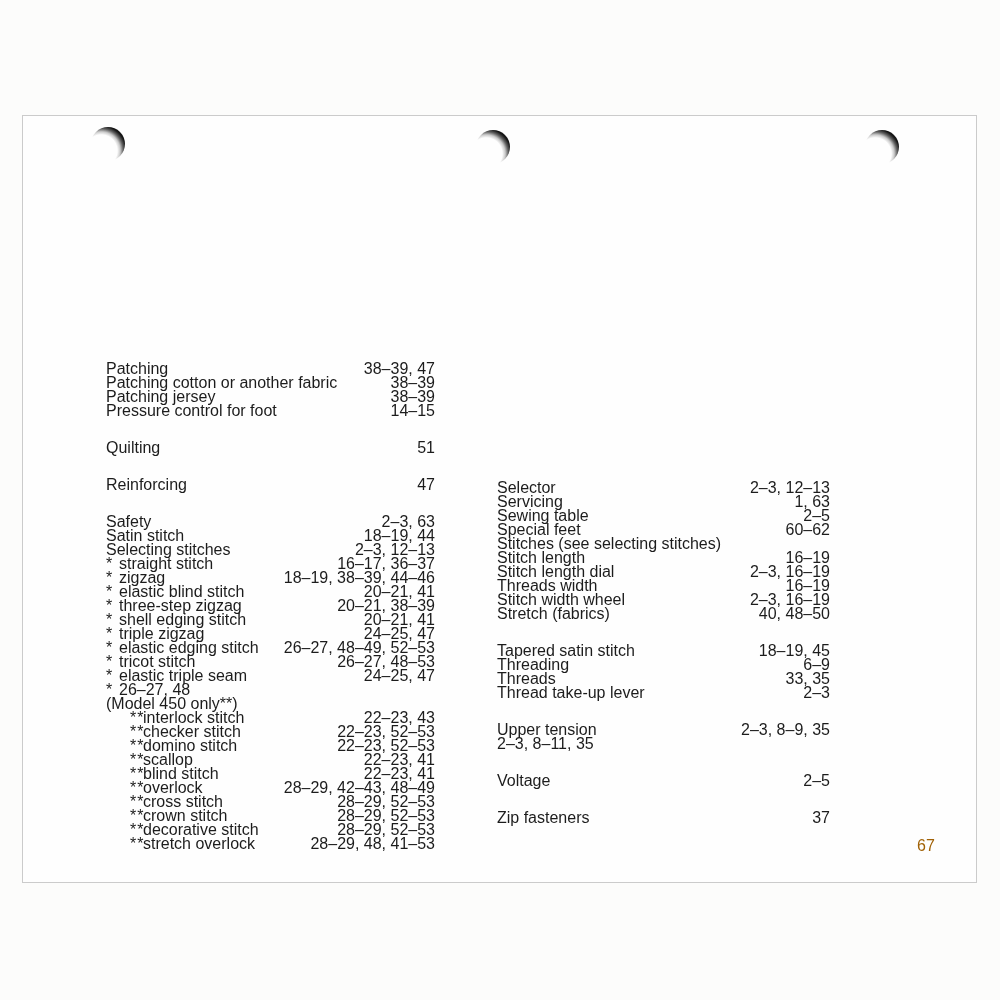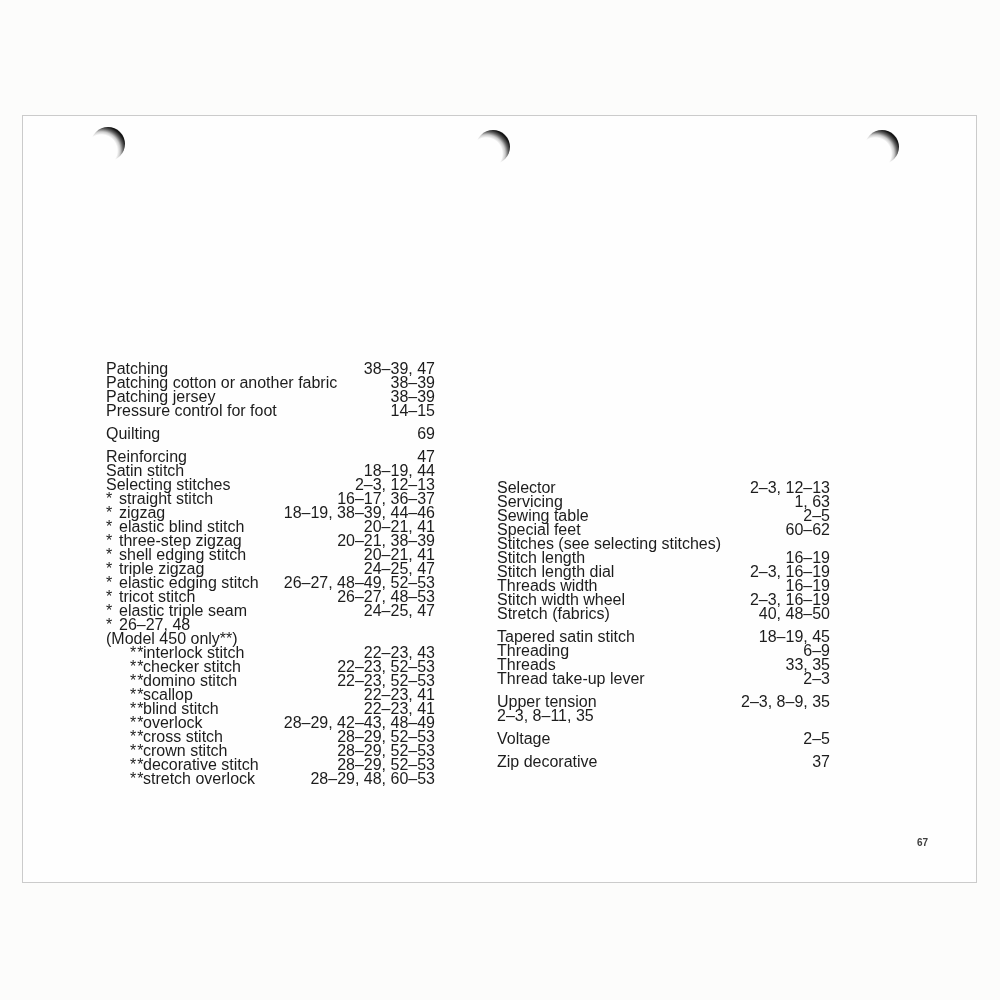--- a/index.html
+++ b/index.html
@@ -50,34 +50,34 @@
 
   .row {
     display: flex;
     height: 14px;
     line-height: 14px;
     font-size: 16px;
     font-weight: 400;
     white-space: nowrap;
     padding-left: 21px;
   }
-  .row.gap { margin-top: 9px; }
+  .row.gap { margin-top: 23px; }
   .bullet { display: inline-block; }
   .bullet.b1 { width: 13px; }
   .bullet.b2 { margin-left: 24px; width: 13px; letter-spacing: 1px; }
   .lbl { flex: 1 1 auto; white-space: nowrap; overflow: visible; }
   .pgs { white-space: nowrap; text-align: center; }
 
   .page-number {
     position: absolute;
     left: 894px;
     top: 721px;
-    font-size: 10px;
-    font-weight: 700;
-    color: #404040;
+    font-size: 16px;
+    font-weight: 400;
+    color: #a16207;
   }
 </style>
 </head>
 <body>
 
 <div class="page">
   <span class="crescent c1"></span>
   <span class="crescent c2"></span>
   <span class="crescent c3"></span>
 
@@ -93,26 +93,30 @@
       <div class="row">
         <span class="lbl">Patching jersey</span>
         <span class="pgs">38–39</span>
       </div>
       <div class="row">
         <span class="lbl">Pressure control for foot</span>
         <span class="pgs">14–15</span>
       </div>
       <div class="row gap">
         <span class="lbl">Quilting</span>
-        <span class="pgs">69</span>
+        <span class="pgs">51</span>
       </div>
       <div class="row gap">
         <span class="lbl">Reinforcing</span>
         <span class="pgs">47</span>
       </div>
+      <div class="row gap">
+        <span class="lbl">Safety</span>
+        <span class="pgs">2–3, 63</span>
+      </div>
       <div class="row">
         <span class="lbl">Satin stitch</span>
         <span class="pgs">18–19, 44</span>
       </div>
       <div class="row">
         <span class="lbl">Selecting stitches</span>
         <span class="pgs">2–3, 12–13</span>
       </div>
       <div class="row">
         <span class="bullet b1">*</span>
@@ -208,21 +212,21 @@
         <span class="pgs">28–29, 52–53</span>
       </div>
       <div class="row">
         <span class="bullet b2">**</span>
         <span class="lbl">decorative stitch</span>
         <span class="pgs">28–29, 52–53</span>
       </div>
       <div class="row">
         <span class="bullet b2">**</span>
         <span class="lbl">stretch overlock</span>
-        <span class="pgs">28–29, 48, 60–53</span>
+        <span class="pgs">28–29, 48, 41–53</span>
       </div>
     </div>
   <div class="col col-right" id="col-right">
       <div class="row">
         <span class="lbl">Selector</span>
         <span class="pgs">2–3, 12–13</span>
       </div>
       <div class="row">
         <span class="lbl">Servicing</span>
         <span class="pgs">1, 63</span>
@@ -280,19 +284,19 @@
         <span class="pgs">2–3, 8–9, 35</span>
       </div>
       <div class="row">
         <span class="pgs">2–3, 8–11, 35</span>
       </div>
       <div class="row gap">
         <span class="lbl">Voltage</span>
         <span class="pgs">2–5</span>
       </div>
       <div class="row gap">
-        <span class="lbl">Zip decorative</span>
+        <span class="lbl">Zip fasteners</span>
         <span class="pgs">37</span>
       </div>
     </div>
 
   <div class="page-number">67</div>
 </div>
 
 </body></html>

